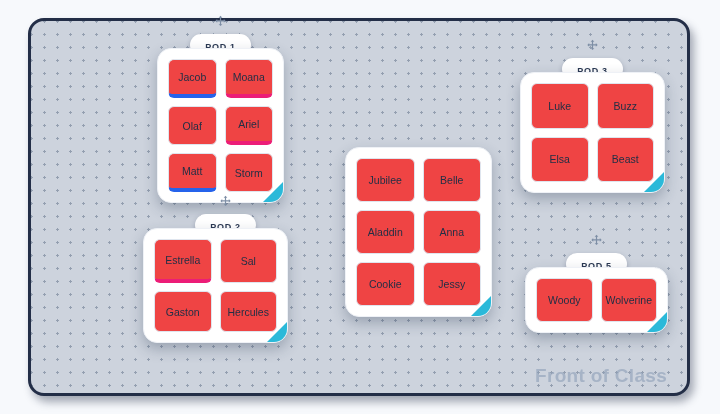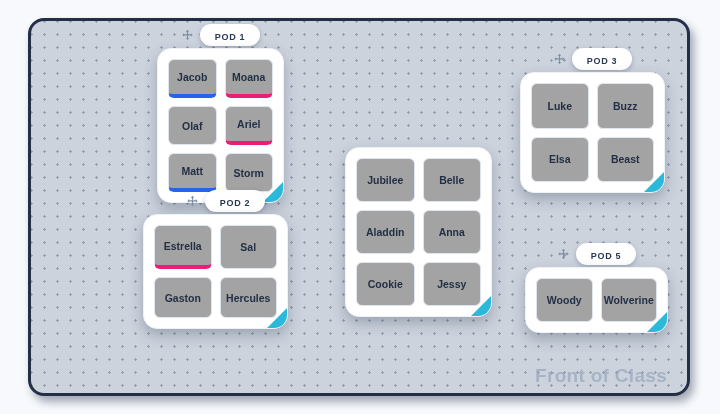--- a/index.html
+++ b/index.html
@@ -21,21 +21,21 @@
     background-image: radial-gradient(circle, #949fb0 1px, rgba(148,159,176,0) 1.4px);
     background-size: 13px 13px;
     background-position: 7px 7px;
     border: 3px solid #232e47;
     border-radius: 16px;
     box-shadow: 4px 6px 8px rgba(35,46,71,0.40);
   }
   .pod { position: absolute; }
   .pod-header {
     display: flex; justify-content: center; align-items: center;
-    gap: 6px; height: 16px; margin-bottom: 5px;
+    gap: 6px; height: 16px; margin-bottom: 5px; flex-direction: column;
   }
   .move-icon {
     display: inline-flex; width: 13px; height: 13px;
     align-items: center; justify-content: center;
     cursor: move; flex: none;
   }
   .pod-pill {
     background: #ffffff;
     border-radius: 999px;
     padding: 3px 15px;
@@ -54,42 +54,42 @@
     border-radius: 14px;
     box-shadow: 0 6px 14px rgba(40,55,80,0.30);
     box-sizing: border-box;
     overflow: hidden;
     display: grid;
     grid-template-columns: 1fr 1fr;
     gap: 8px;
     padding: 10px;
   }
   .seat {
-    background: #a3a3a3;
+    background: #ef4444;
     border: 1px solid #dfe5ee;
     border-radius: 6px;
     box-sizing: border-box;
     display: flex; align-items: center; justify-content: center;
-    font-size: 10.5px; font-weight: bold; color: #222f45;
+    font-size: 10.5px; font-weight: normal; color: #222f45;
     white-space: nowrap;
     cursor: grab;
   }
   .seat.u-blue { border-bottom: 4px solid var(--accent-blue, #2563eb); }
   .seat.u-pink { border-bottom: 4px solid var(--accent-pink, #ec1d77); }
   .resize-handle {
     position: absolute; right: 0; bottom: 0;
     width: 20px; height: 20px;
     background: var(--resize-teal, #2bb9d9);
     clip-path: polygon(100% 0, 100% 100%, 0 100%);
     cursor: nwse-resize;
   }
   
   .pod-1 { left: 126px; top: 6px;   width: 127px; }
   .pod-1 .pod-body { width: 127px; height: 155px; }
-  .pod-2 { left: 112px; top: 172px; width: 165px; }
+  .pod-2 { left: 112px; top: 186px; width: 165px; }
   .pod-2 .pod-body { width: 145px; height: 115px; }
   .pod-3 { left: 489px; top: 30px;  width: 145px; }
   .pod-3 .pod-body { width: 145px; height: 121px; gap: 8px; }
   .pod-4 { left: 314px; top: 126px; width: 147px; }
   .pod-4 .pod-body { width: 147px; height: 170px; }
   .pod-5 { left: 494px; top: 225px; width: 143px; }
   .pod-5 .pod-body { width: 143px; height: 66px; }
   .front-label {
     position: absolute;
     right: 20px; bottom: 6px;

